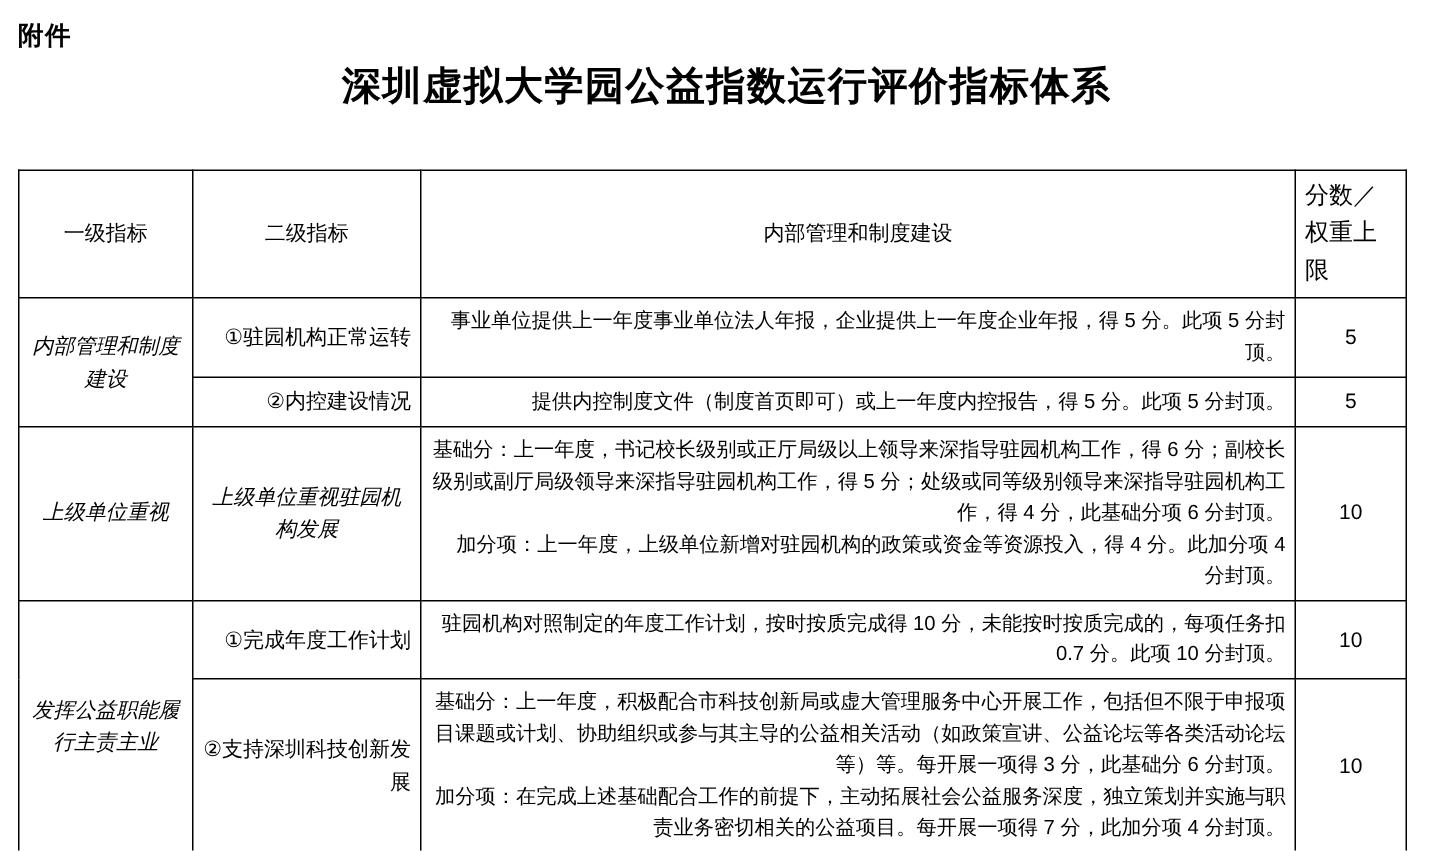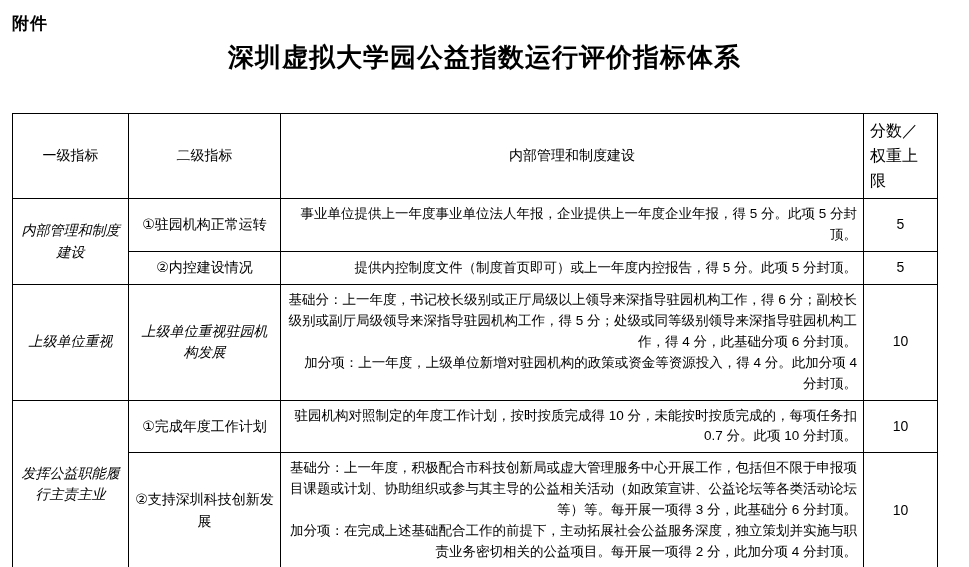--- a/index.html
+++ b/index.html
@@ -74,21 +74,21 @@
     text-align: left;
     font-size: 16px;
     line-height: 1.5;
   }
   .lvl1 {
     text-align: center;
     font-size: 14px;
     font-style: italic;
   }
   .lvl2 {
-    text-align: center;
+    text-align: right;
     font-size: 14px;
   }
   .lvl2.center {
     text-align: center;
     font-style: italic;
   }
   .method {
     text-align: right;
     font-size: 13.5px;
     line-height: 1.62;
@@ -157,21 +157,21 @@
           <td class="lvl2">①完成年度工作计划</td>
           <td class="method">
             <p>驻园机构对照制定的年度工作计划，按时按质完成得 10 分，未能按时按质完成的，每项任务扣 0.7 分。此项 10 分封顶。</p>
           </td>
           <td class="score">10</td>
         </tr>
         <tr>
           <td class="lvl2">②支持深圳科技创新发展</td>
           <td class="method">
             <p>基础分：上一年度，积极配合市科技创新局或虚大管理服务中心开展工作，包括但不限于申报项目课题或计划、协助组织或参与其主导的公益相关活动（如政策宣讲、公益论坛等各类活动论坛等）等。每开展一项得 3 分，此基础分 6 分封顶。</p>
-            <p>加分项：在完成上述基础配合工作的前提下，主动拓展社会公益服务深度，独立策划并实施与职责业务密切相关的公益项目。每开展一项得 2 分，此加分项 4 分封顶。</p>
+            <p>加分项：在完成上述基础配合工作的前提下，主动拓展社会公益服务深度，独立策划并实施与职责业务密切相关的公益项目。每开展一项得 7 分，此加分项 4 分封顶。</p>
           </td>
           <td class="score">10</td>
         </tr>
       </tbody>
     </table>
   </div>
 
 </div>
 
 </body></html>

